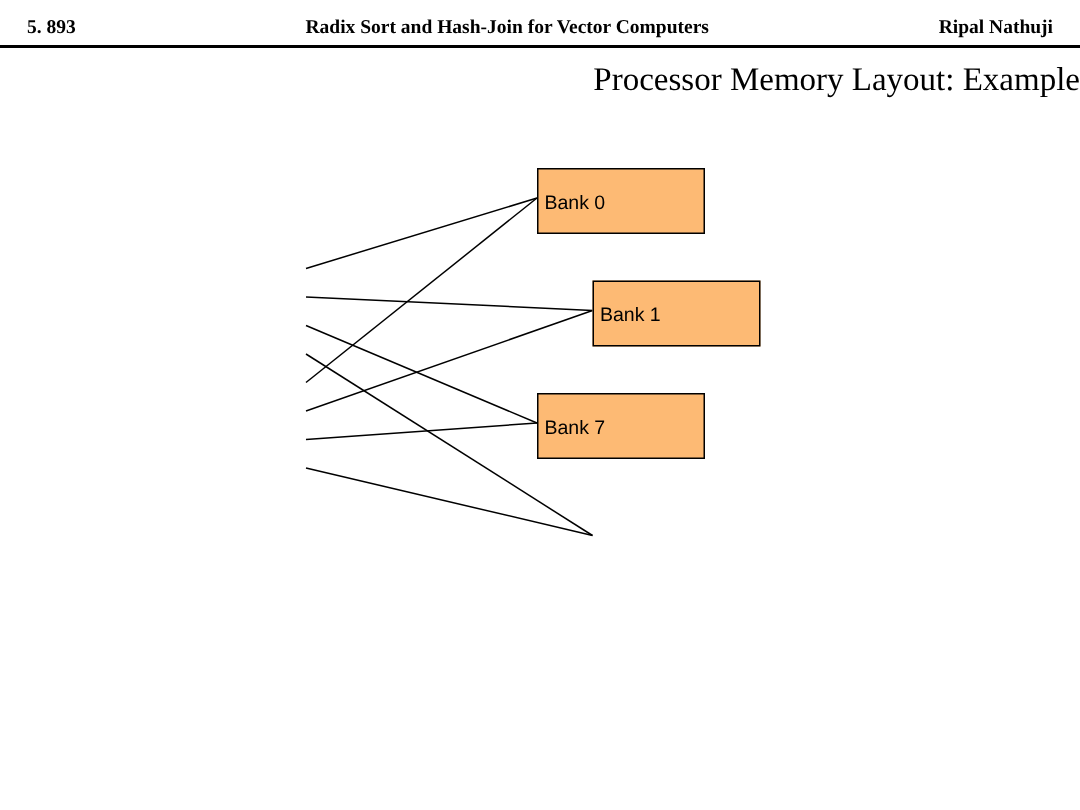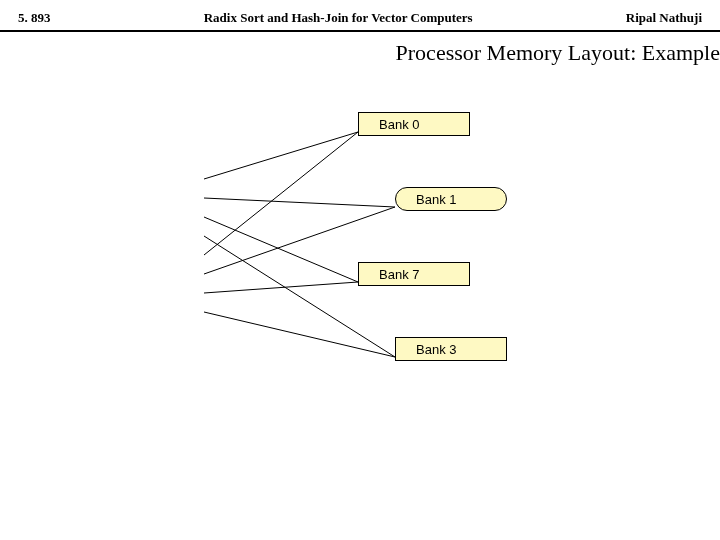--- a/index.html
+++ b/index.html
@@ -45,31 +45,31 @@
     font-size: 11px;
     padding: 2px 4px;
     height: 19px;
     line-height: 15px;
     background: #fff;
   }
   .addr-cell + .addr-cell { border-top: none; }
   .bank {
     position: absolute;
     width: 112px;
-    height: 24px;
+    height: 44px;
     border: 1px solid #000;
     font-family: Arial, Helvetica, sans-serif;
     font-size: 13px;
     display: flex;
     align-items: center;
-    padding-left: 20px;
-    background: #fef9c3;
+    padding-left: 4px;
+    background: #fdba74;
   }
   .bank0 { left: 358px; top: 22px; }
-  .bank1 { left: 395px; top: 97px; border-radius: 13px; }
+  .bank1 { left: 395px; top: 97px; }
   .bank2 { left: 358px; top: 172px; }
   .bank3 { left: 395px; top: 247px; }
   svg.lines { position: absolute; left: 0; top: 0; width: 720px; height: 380px; }
 </style>
 </head>
 <body>
 
 <div class="header">
   <span>5. 893</span>
   <span class="center">Radix Sort and Hash-Join for Vector Computers</span>
@@ -87,14 +87,13 @@
     <line x1="204" y1="165" x2="358" y2="42" stroke="#000" stroke-width="1"></line>
     <line x1="204" y1="184" x2="395" y2="117" stroke="#000" stroke-width="1"></line>
     <line x1="204" y1="203" x2="358" y2="192" stroke="#000" stroke-width="1"></line>
     <line x1="204" y1="222" x2="395" y2="267" stroke="#000" stroke-width="1"></line>
   </svg>
 
 
   <div class="bank bank0">Bank 0</div>
   <div class="bank bank1">Bank 1</div>
   <div class="bank bank2">Bank 7</div>
-  <div class="bank bank3">Bank 3</div>
 </div>
 
 </body></html>

